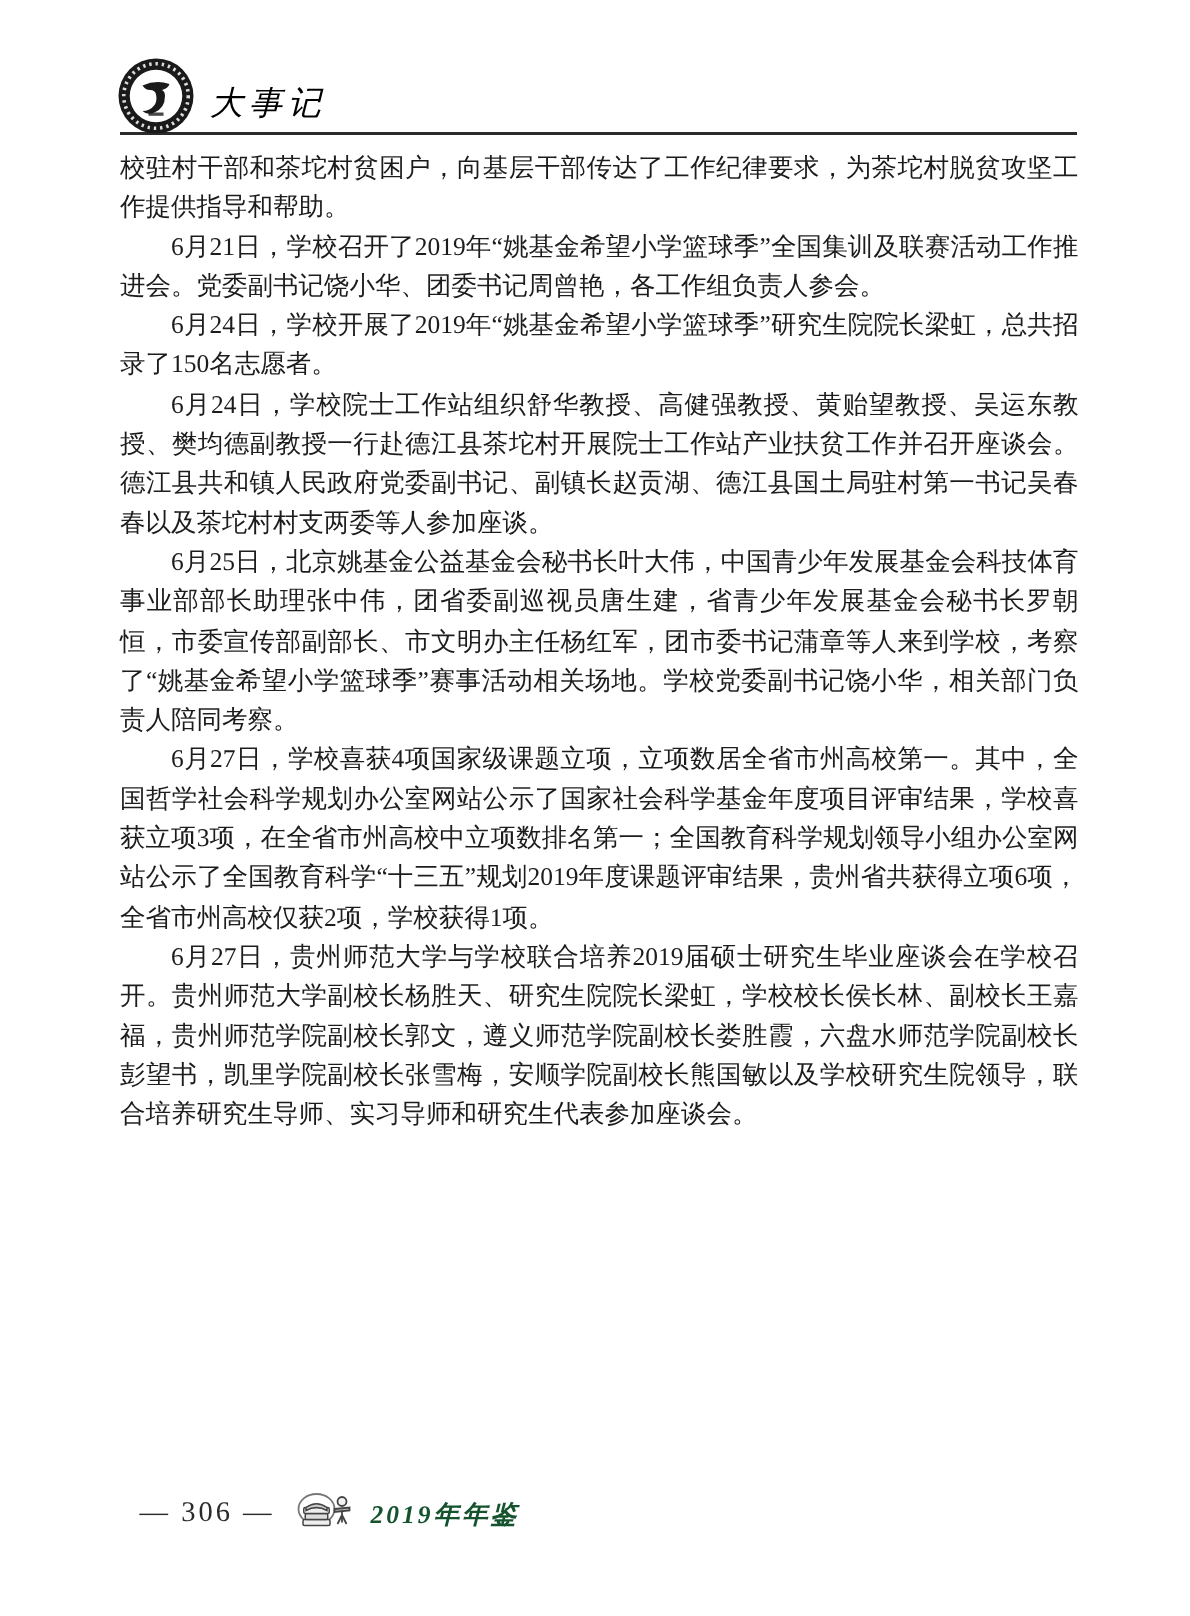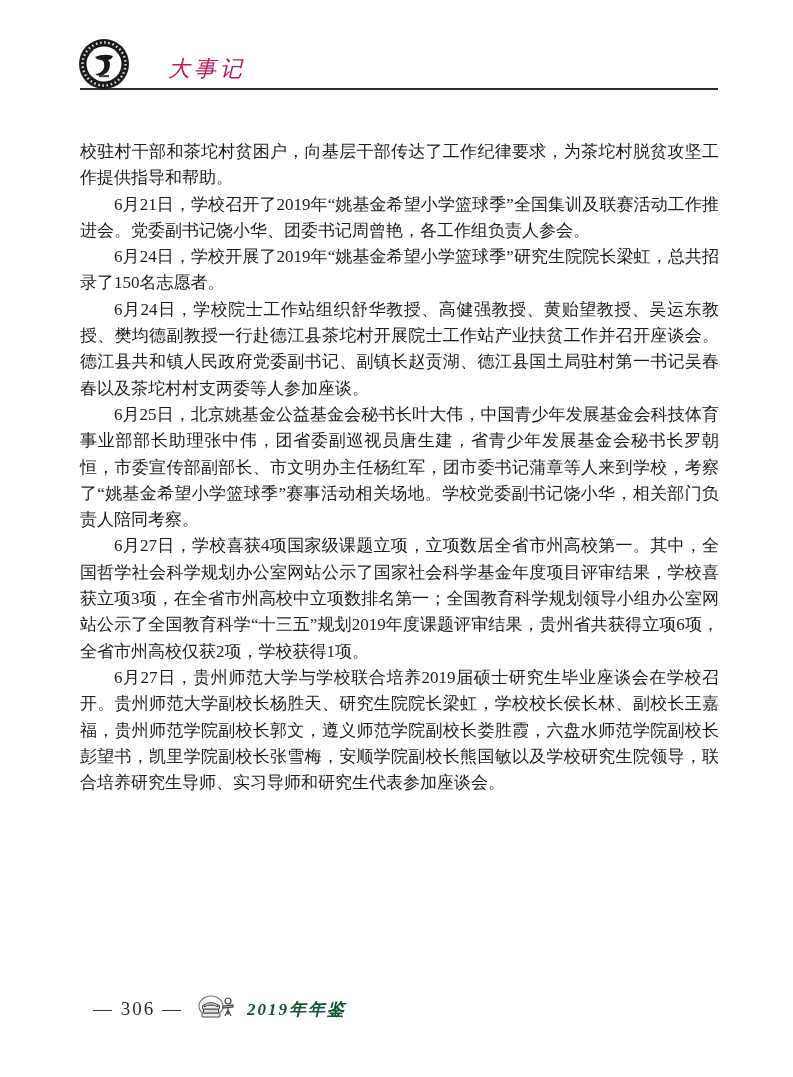--- a/index.html
+++ b/index.html
@@ -36,43 +36,41 @@
     width: 52px;
     height: 52px;
   }
   .chapter-title {
     position: absolute;
     left: 62px;
     top: 16px;
     font-size: 22px;
     font-style: italic;
     letter-spacing: 4px;
-    color: #be185d;
+    color: #000000;
     font-family: "Liberation Serif", "DejaVu Serif", serif;
-    margin-left: 28px;
   }
 
   
   .body-text {
     position: absolute;
     left: 80px;
     top: 99px;
     width: 639px;
     font-size: 17px;
     line-height: 26.3px;
     text-align: justify;
     color: #1c1c1c;
   }
   .body-text p {
     text-indent: 2em;
     word-break: break-all;
   }
   .body-text p.no-indent {
     text-indent: 0;
-    margin-top: 40px;
   }
 
   
   .footer {
     position: absolute;
     left: 93px;
     top: 992px;
     height: 34px;
     display: flex;
     align-items: center;

